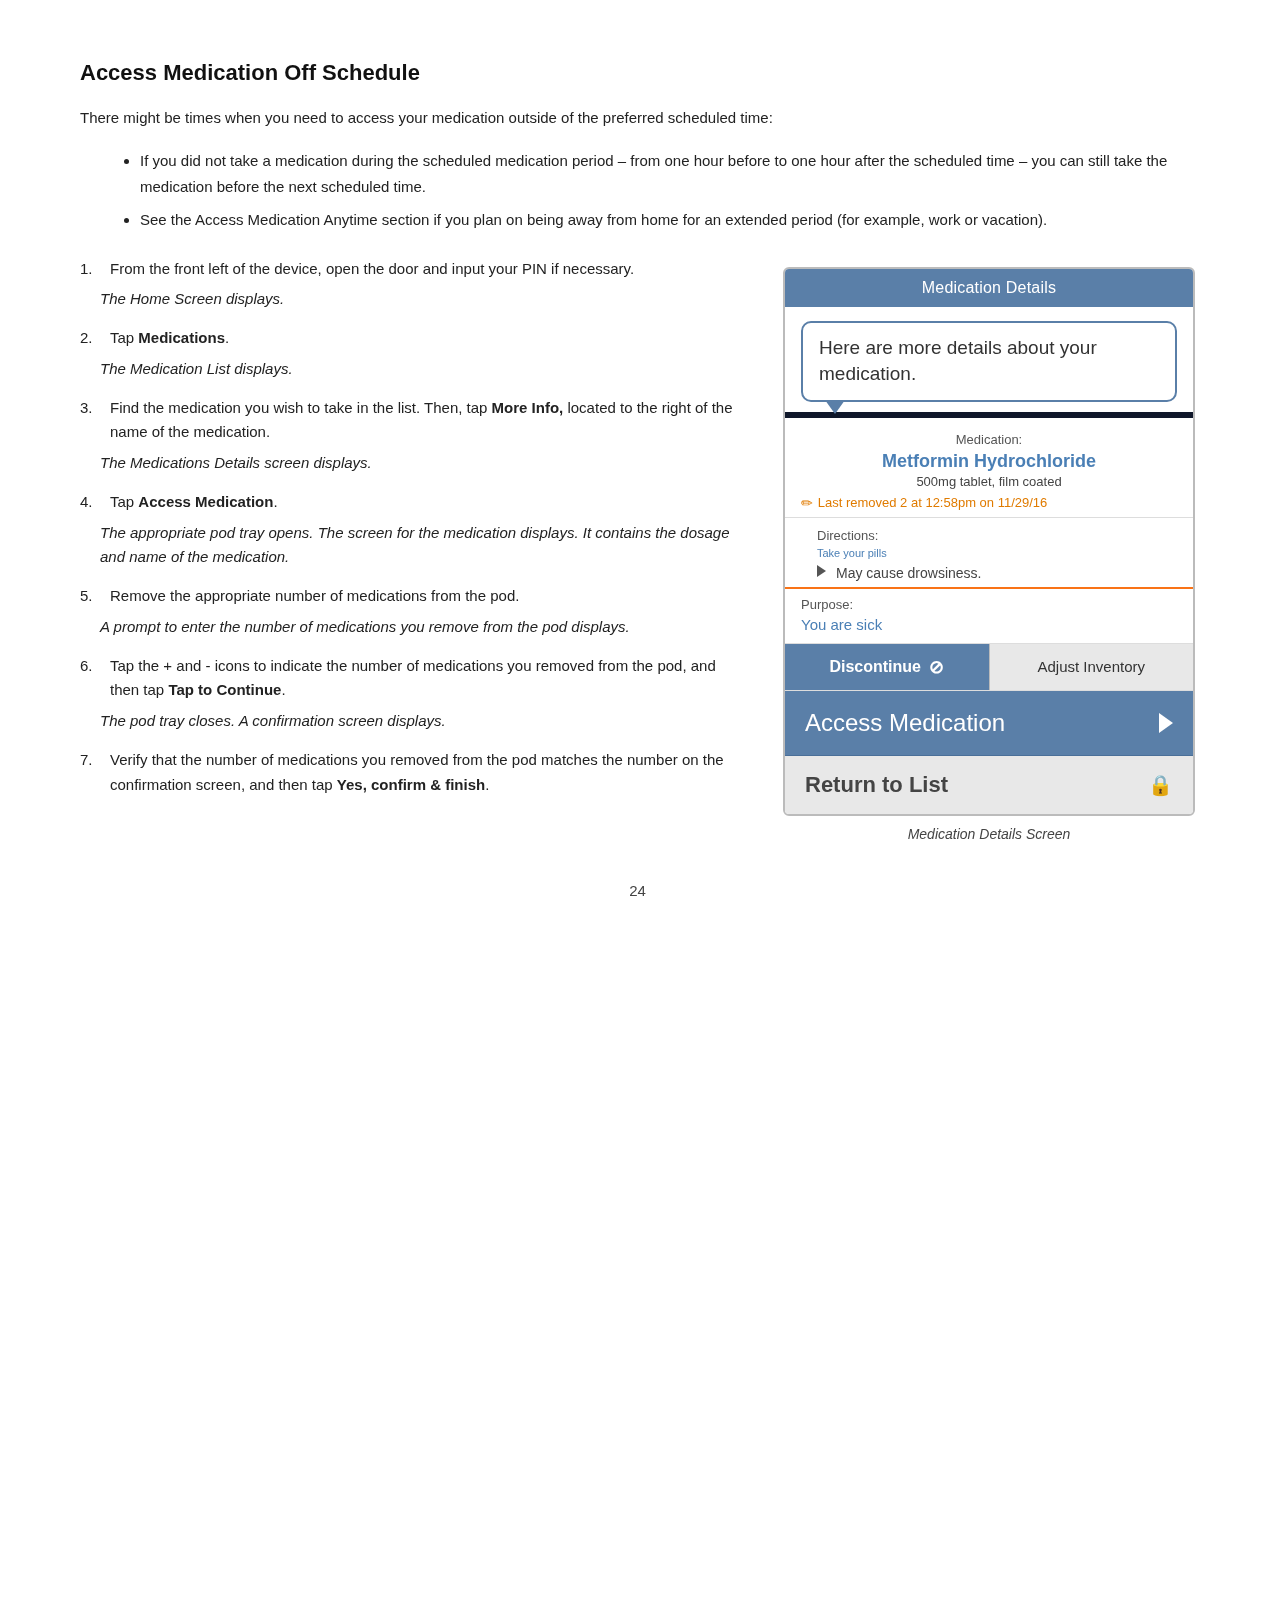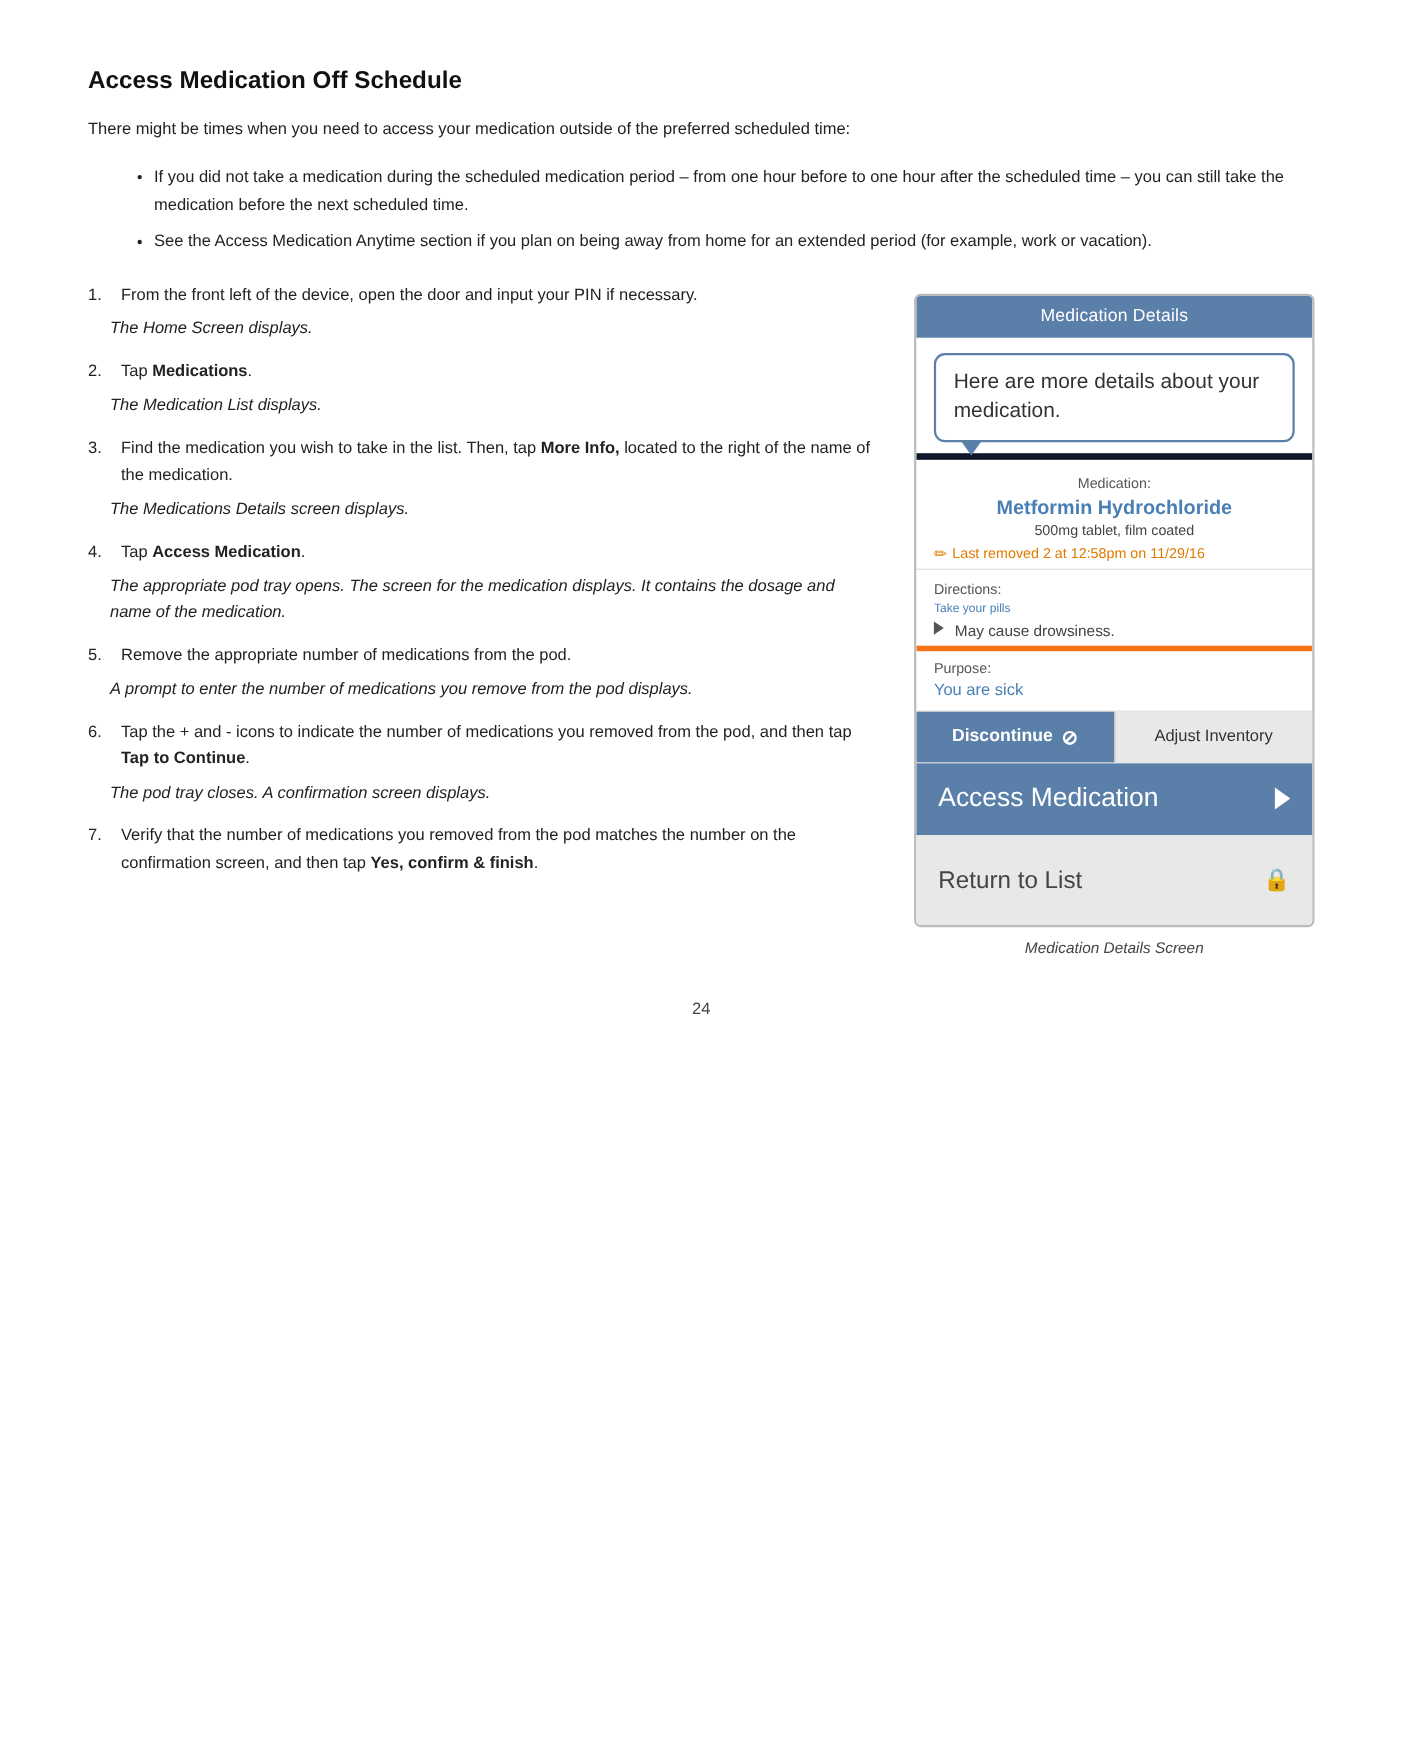--- a/index.html
+++ b/index.html
@@ -33,21 +33,21 @@
     }
     .main-layout {
       display: flex;
       gap: 40px;
       align-items: flex-start;
     }
     .instructions-col {
       flex: 1;
     }
     .device-col {
-      width: 364px;
+      width: 412px;
       flex-shrink: 0;
       margin-top: 10px;
     }
     .step-italic {
       font-style: italic;
       margin-top: 6px;
       margin-left: 20px;
       display: block;
     }
 
@@ -116,22 +116,22 @@
       color: #e07b00;
       display: flex;
       align-items: flex-start;
       gap: 5px;
     }
     .pencil-icon {
       color: #e07b00;
       font-size: 14px;
     }
     .directions-section {
-      padding: 10px 16px 6px 16px;
-      border-bottom: 5px solid #f97316;
+      padding: 10px 16px 6px 32px;
+      border-bottom: 2px solid #f97316;
     }
     .directions-label {
       font-size: 13px;
       color: #555;
       margin-bottom: 4px;
     }
     .directions-value {
       font-size: 11px;
       color: #4a7fb5;
       margin-bottom: 6px;
@@ -210,28 +210,29 @@
     }
     .access-medication-btn .chevron {
       width: 0; height: 0;
       border-top: 10px solid transparent;
       border-bottom: 10px solid transparent;
       border-left: 14px solid #fff;
     }
     .return-to-list-btn {
       background: #e8e8e8;
       color: #444;
-      padding: 28px 20px;
+      padding: 16px 20px;
       font-size: 22px;
       display: flex;
       align-items: center;
       justify-content: space-between;
       cursor: pointer;
       border: none;
       width: 100%;
+      font-weight: bold;
     }
     .return-lock-icon {
       font-size: 20px;
       color: #c0392b;
     }
     .screen-caption {
       text-align: center;
       font-style: italic;
       font-size: 14px;
       color: #444;

